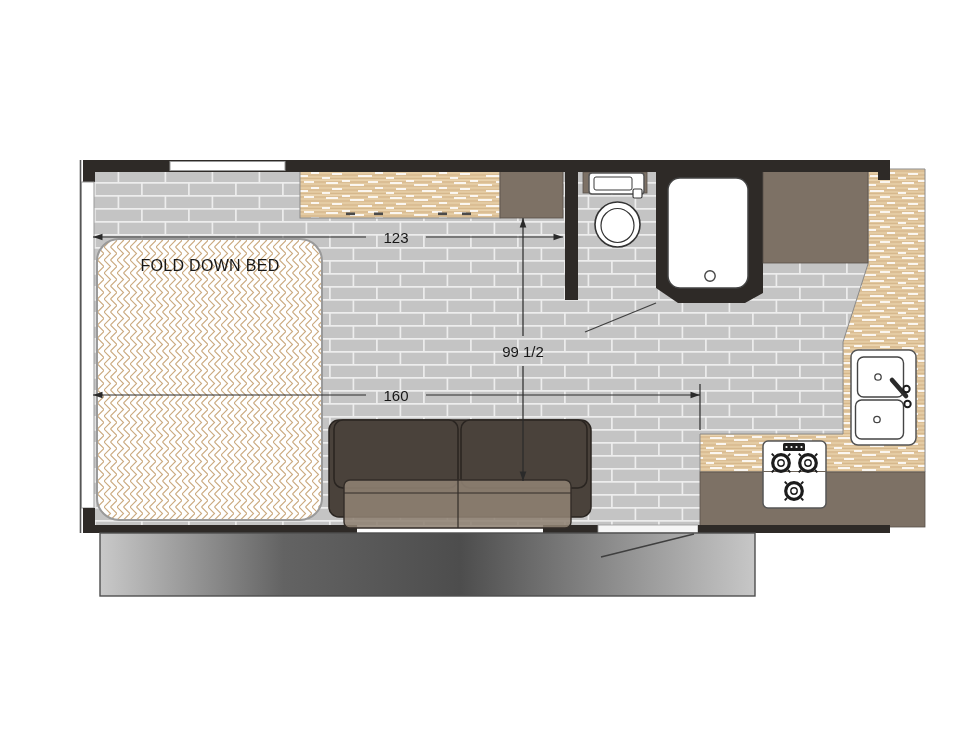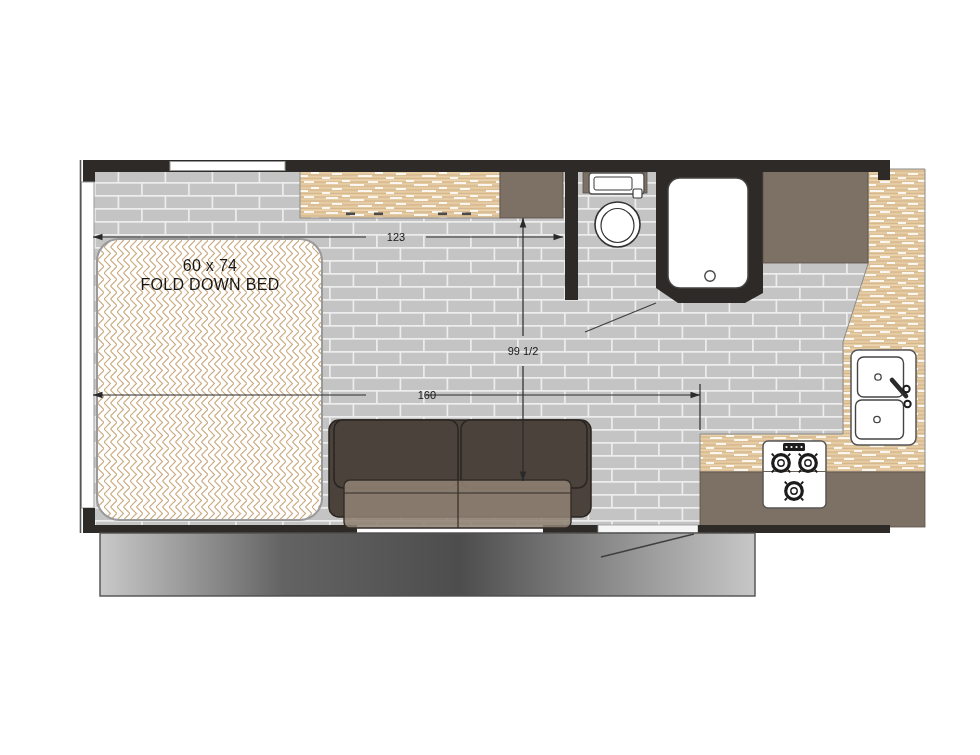--- a/index.html
+++ b/index.html
@@ -11,21 +11,21 @@
   
   .wall{fill:var(--wall,#2e2a27);}
   .cab{fill:var(--cabinet,#7d7165);stroke:#57504a;stroke-width:.8;}
   .sofa-dark{fill:var(--sofa,#4a423b);stroke:#2a2521;stroke-width:1.5;}
   .sofa-seat{fill:var(--sofa-seat,#8f8273);fill-opacity:.88;stroke:#332d28;stroke-width:1.4;}
   .dim{stroke:var(--dimension,#2a2a2a);stroke-width:1.2;fill:none;}
   .dim-arrow{fill:var(--dimension,#2a2a2a);}
   .fixture{fill:#ffffff;stroke:#555555;stroke-width:1.5;}
   .label{
     position:absolute;text-align:center;color:#161616;
-    font-size:11px;line-height:17px;white-space:nowrap;pointer-events:none;
+    font-size:15px;line-height:17px;white-space:nowrap;pointer-events:none;
   }
   .bed-label{font-size:16px;line-height:19px;letter-spacing:.3px;}
 </style>
 </head>
 <body>
 
 <div class="stage">
 
   <svg class="plan-svg" width="980" height="755" viewBox="0 0 980 755">
     <defs>
@@ -176,23 +176,22 @@
 
     <g>
       <path class="dim" d="M93 395 H366 M426 395 H700"></path>
       <polygon class="dim-arrow" points="93,395 102.5,391.7 102.5,398.3"></polygon>
       <polygon class="dim-arrow" points="700,395 690.5,391.7 690.5,398.3"></polygon>
       <line class="dim" x1="700" y1="384" x2="700" y2="430"></line>
     </g>
   </svg>
 
   <div class="label bed-label" style="left:99px;top:256px;width:222px;">
-    <div>60 x 74</div>
     <div>FOLD DOWN BED</div>
   </div>
 
   <div class="label" style="left:356px;top:229px;width:80px;">123</div>
 
   <div class="label" style="left:473px;top:343px;width:100px;">99 1/2</div>
 
-  <div class="label" style="left:356px;top:387px;width:80px;text-align:right;">160</div>
+  <div class="label" style="left:356px;top:387px;width:80px;">160</div>
 
 </div>
 
 </body></html>

